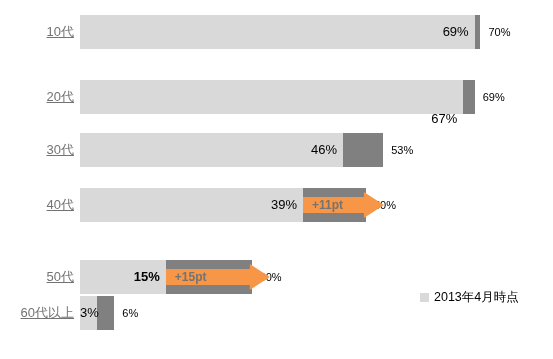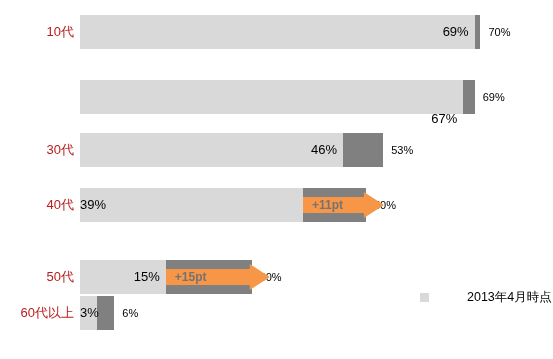--- a/index.html
+++ b/index.html
@@ -21,23 +21,24 @@
     width: 553px;
     height: 34px;
   }
   .cat-label {
     position: absolute;
     right: 479px;          
     top: 0;
     height: 34px;
     line-height: 34px;
     font-size: 13px;
-    color: #b91c1c;
+    color: #737373;
     white-space: nowrap;
     text-align: right;
+    text-decoration: underline;
   }
   .bar-area {
     position: absolute;
     left: 80px;
     top: 0;
     height: 26px;
   }
   .bar-new {            
     position: absolute;
     left: 0;
@@ -106,38 +107,38 @@
   .legend-swatch {
     width: 9px;
     height: 9px;
     margin-right: 5px;
     flex: 0 0 auto;
   }
   .legend-text {
     font-size: 12.5px;
     color: #000000;
     white-space: nowrap;
-    margin-left: 33px;
   }
 </style>
 </head>
 <body>
 
 <div id="chart-root">
   <div id="plot">
       <div class="row" style="top: 15px;">
         <div class="cat-label">10代</div>
         <div class="bar-area" style="width: 470.4px;">
           <div class="bar-new" style="width: 400.4px; background: rgb(128, 128, 128);"></div>
           <div class="bar-old" style="width: 394.68px; background: rgb(217, 217, 217);"></div>
           <div class="val-old" style="left: 0px; width: 388.68px; text-align: right;">69%</div>
           <div class="val-new" style="left: 408.4px;">70%</div>
         </div>
       </div>
       <div class="row" style="top: 80px;">
+        <div class="cat-label">20代</div>
         <div class="bar-area" style="width: 464.68px;">
           <div class="bar-new" style="width: 394.68px; background: rgb(128, 128, 128);"></div>
           <div class="bar-old" style="width: 383.24px; background: rgb(217, 217, 217);"></div>
           <div class="val-old" style="left: 0px; width: 377.24px; text-align: right; margin-top: 22px;">67%</div>
           <div class="val-new" style="left: 402.68px;">69%</div>
         </div>
       </div>
       <div class="row" style="top: 133px;">
         <div class="cat-label">30代</div>
         <div class="bar-area" style="width: 373.16px; padding-left: 44px;">
@@ -145,36 +146,36 @@
           <div class="bar-old" style="width: 263.12px; background: rgb(217, 217, 217);"></div>
           <div class="val-old" style="left: 0px; width: 257.12px; text-align: right;">46%</div>
           <div class="val-new" style="left: 311.16px;">53%</div>
         </div>
       </div>
       <div class="row" style="top: 188px;">
         <div class="cat-label">40代</div>
         <div class="bar-area" style="width: 356px;">
           <div class="bar-new" style="width: 286px; background: rgb(128, 128, 128);"></div>
           <div class="bar-old" style="width: 223.08px; background: rgb(217, 217, 217);"></div>
-          <div class="val-old" style="left: 0px; width: 217.08px; ">39%</div>
+          <div class="val-old" style="left: 0px; width: 217.08px; text-align: right;">39%</div>
           <div class="val-new" style="left: 294px;">50%</div>
           <div class="delta-arrow" style="left: 223.08px; width: 80.92px;">
             <svg viewBox="0 0 80.92000000000002 26" preserveAspectRatio="none">
               <polygon points="0,5 60.920000000000016,5 60.920000000000016,0 80.92000000000002,13 60.920000000000016,26 60.920000000000016,21 0,21" fill="#f79646"></polygon>
             </svg>
             <div class="delta-text">+11pt</div>
           </div>
         </div>
       </div>
       <div class="row" style="top: 260px;">
         <div class="cat-label">50代</div>
         <div class="bar-area" style="width: 241.6px;">
           <div class="bar-new" style="width: 171.6px; background: rgb(128, 128, 128);"></div>
           <div class="bar-old" style="width: 85.8px; background: rgb(217, 217, 217);"></div>
-          <div class="val-old" style="left: 0px; width: 79.8px; text-align: right;">15%</div>
+          <div class="val-old" style="left: 0px; width: 79.8px; text-align: right; font-weight: bold;">15%</div>
           <div class="val-new" style="left: 179.6px;">30%</div>
           <div class="delta-arrow" style="left: 85.8px; width: 103.8px;">
             <svg viewBox="0 0 103.8 26" preserveAspectRatio="none">
               <polygon points="0,5 83.8,5 83.8,0 103.8,13 83.8,26 83.8,21 0,21" fill="#f79646"></polygon>
             </svg>
             <div class="delta-text">+15pt</div>
           </div>
         </div>
       </div>
       <div class="row" style="top: 296px;">

